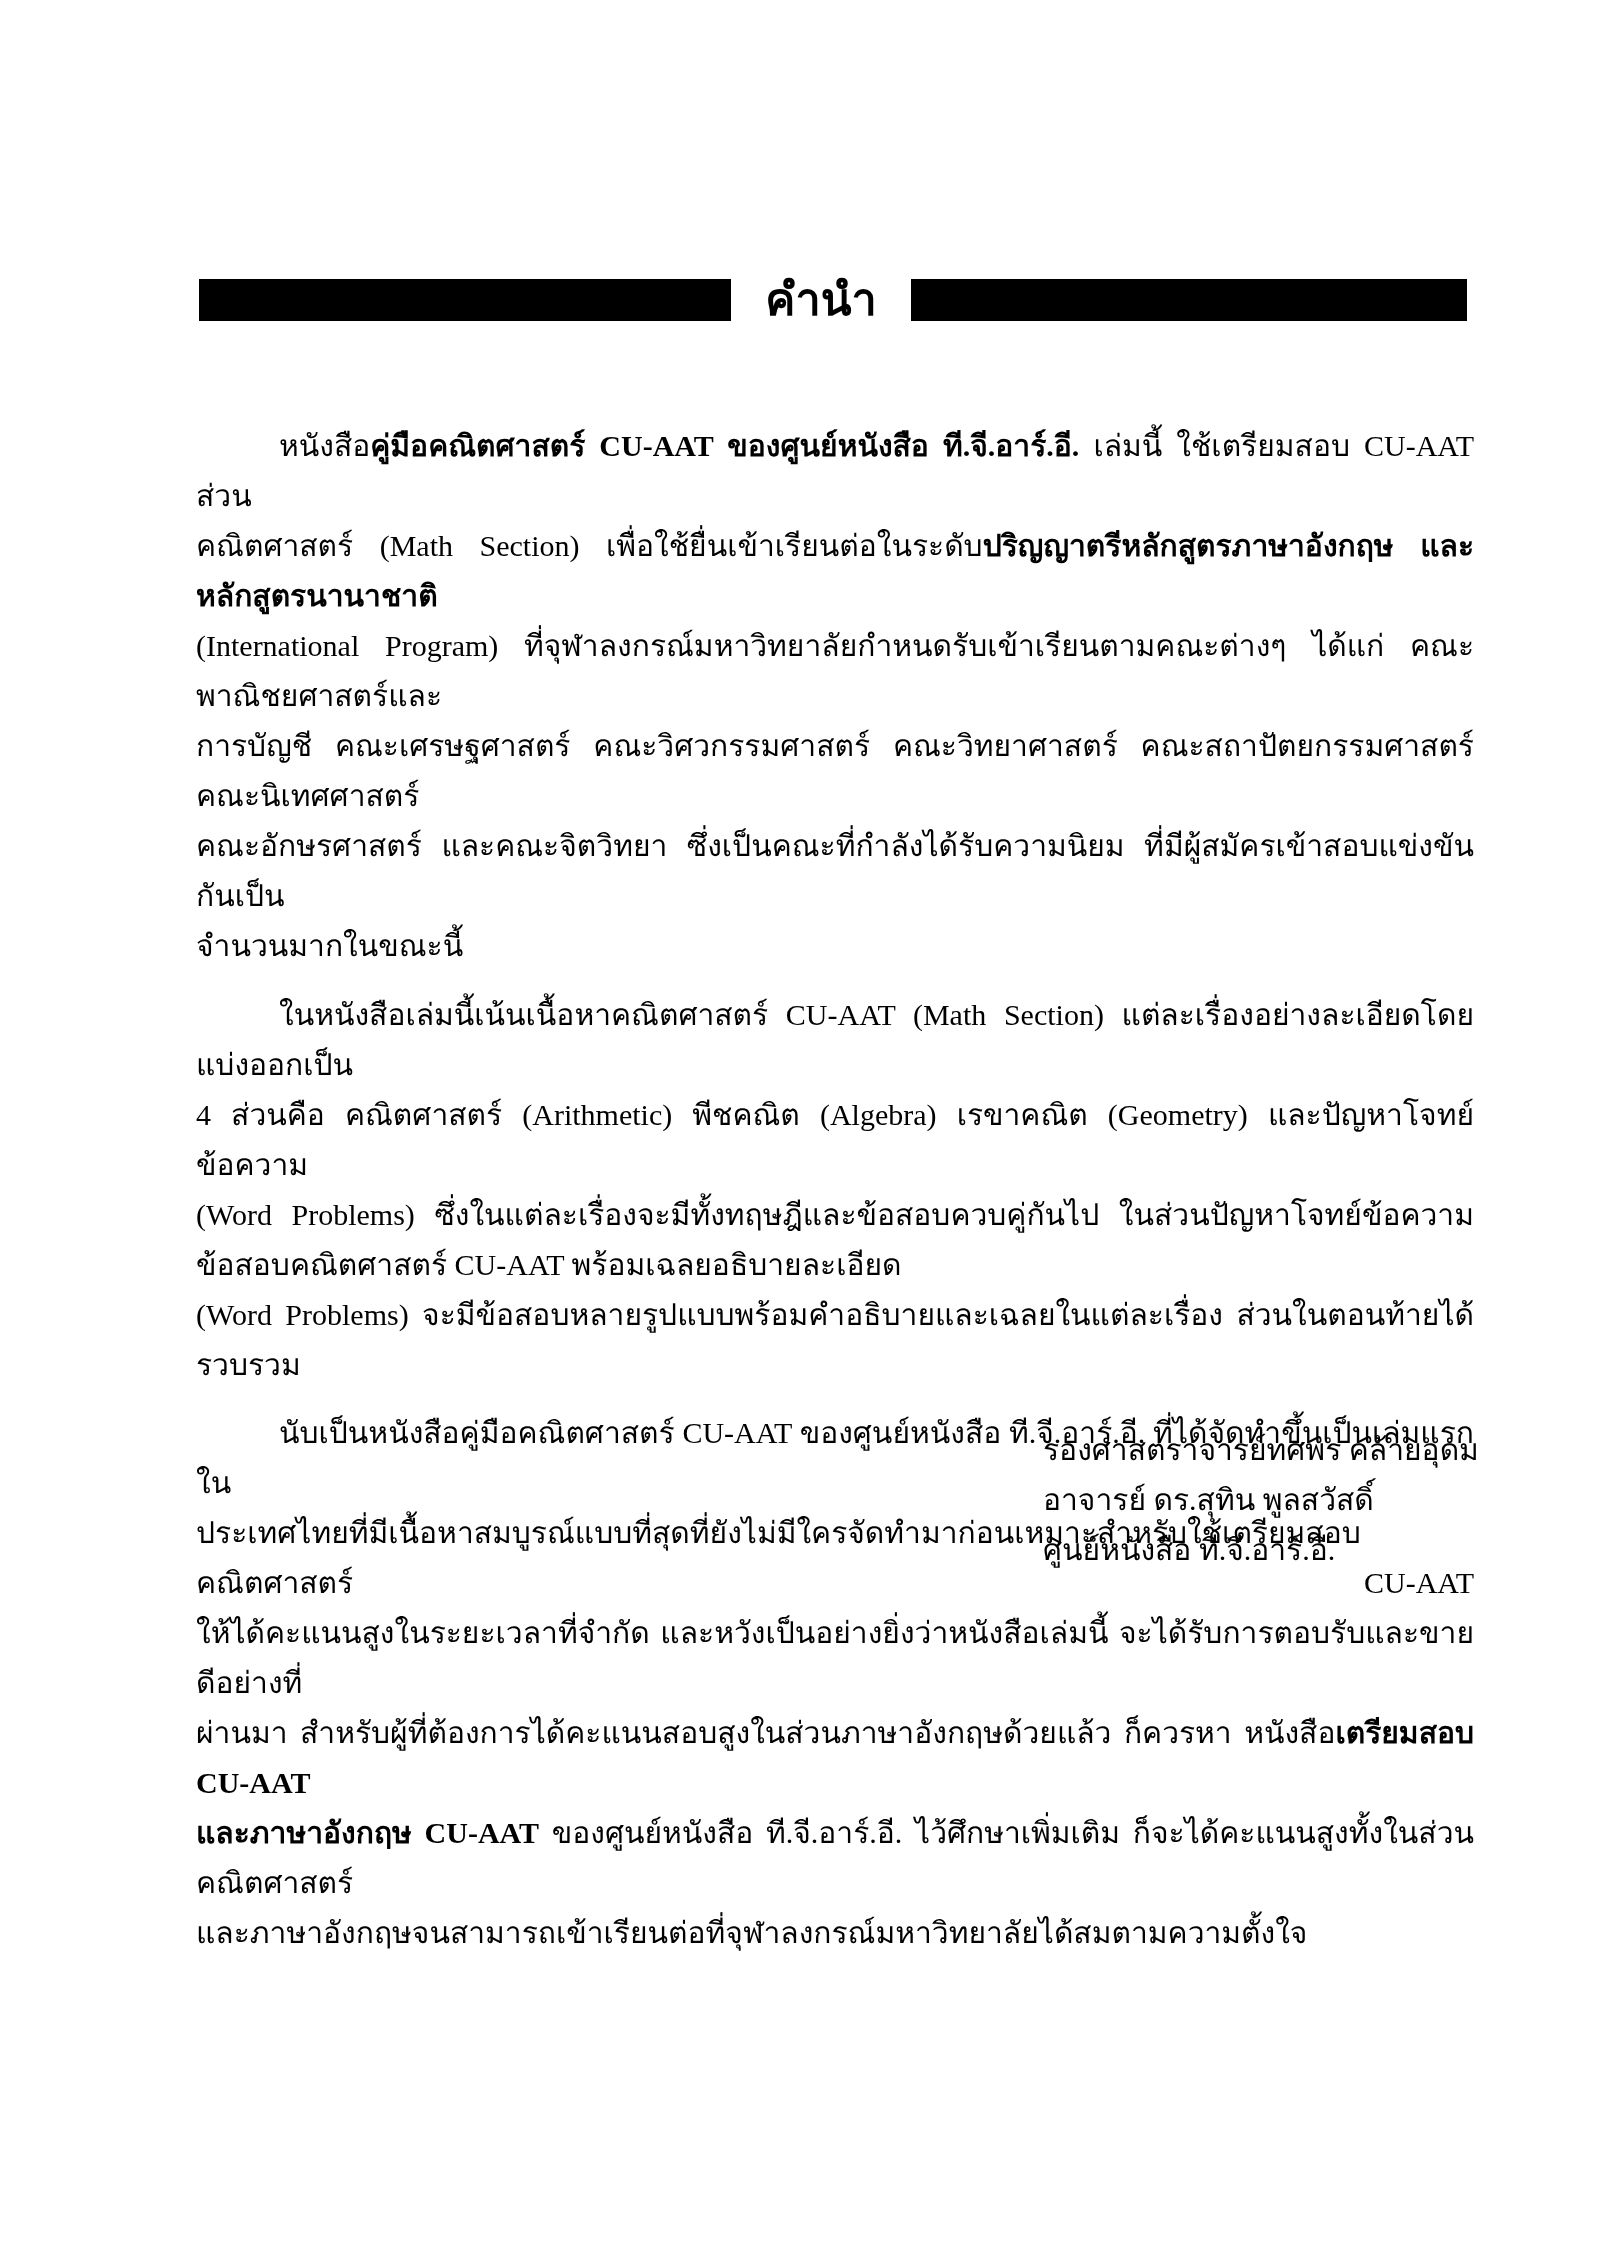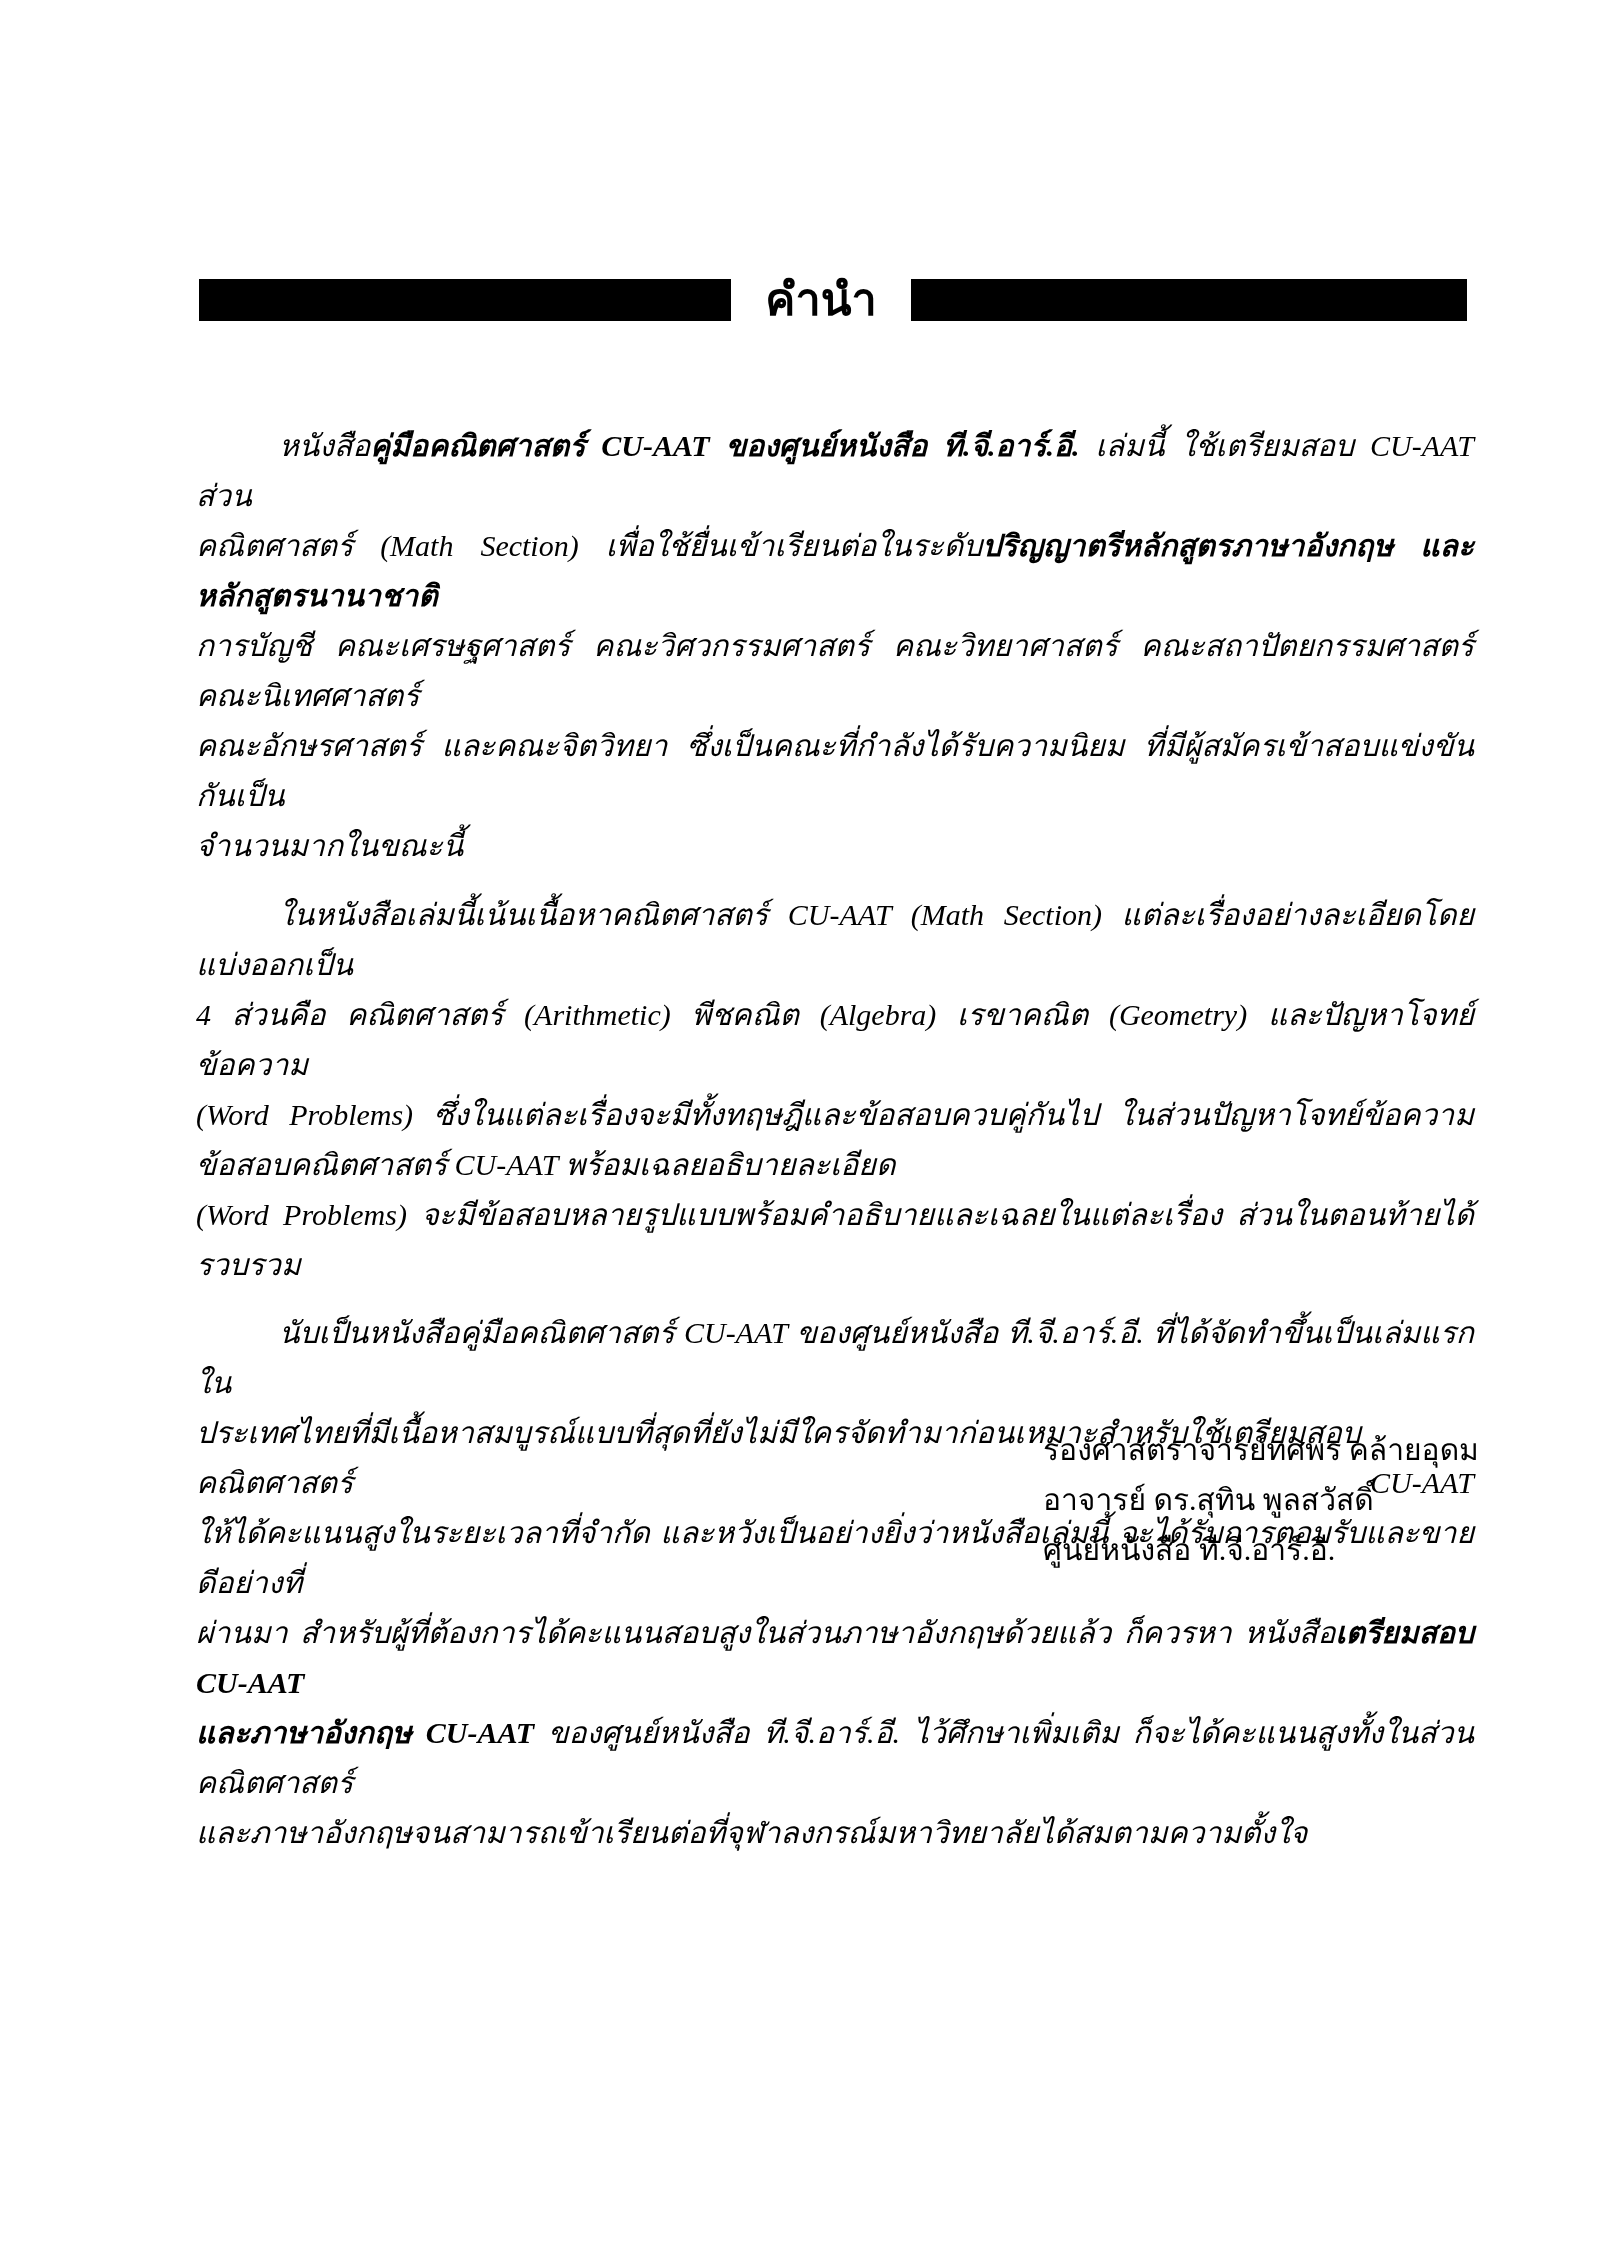--- a/index.html
+++ b/index.html
@@ -43,21 +43,21 @@
   }
   
   .body-text {
     position: absolute;
     left: 196px;
     top: 421px;
     width: 1278px;
     font-size: 30px;
     line-height: 50px;
   }
-  .paragraph { margin: 0 0 18.7px 0; font-style: italic; }
+  .paragraph { margin: 0 0 18.7px 0; }
   .t-line {
     text-align: justify;
     text-align-last: justify;
   }
   .t-line.last {
     text-align: center;
     text-align-last: left;
   }
   .t-line.ind { text-indent: 83px; }
   .t-line b { font-weight: bold; }
@@ -78,20 +78,21 @@
   <div class="header">
     <div class="bar bar-left"></div>
     <h1 class="title">คำนำ</h1>
     <div class="bar bar-right"></div>
   </div>
 
   <div class="body-text" id="body-text">
       <div class="paragraph">
         <div class="t-line ind"><span>หนังสือ</span><b>คู่มือคณิตศาสตร์ CU-AAT ของศูนย์หนังสือ ที.จี.อาร์.อี.</b><span> เล่มนี้ ใช้เตรียมสอบ CU-AAT ส่วน</span></div>
         <div class="t-line"><span>คณิตศาสตร์ (Math Section) เพื่อใช้ยื่นเข้าเรียนต่อในระดับ</span><b>ปริญญาตรีหลักสูตรภาษาอังกฤษ และหลักสูตรนานาชาติ</b></div>
+        <div class="t-line"><span>(International Program) ที่จุฬาลงกรณ์มหาวิทยาลัยกำหนดรับเข้าเรียนตามคณะต่างๆ ได้แก่ คณะพาณิชยศาสตร์และ</span></div>
         <div class="t-line"><span>การบัญชี คณะเศรษฐศาสตร์ คณะวิศวกรรมศาสตร์ คณะวิทยาศาสตร์ คณะสถาปัตยกรรมศาสตร์ คณะนิเทศศาสตร์</span></div>
         <div class="t-line"><span>คณะอักษรศาสตร์ และคณะจิตวิทยา ซึ่งเป็นคณะที่กำลังได้รับความนิยม ที่มีผู้สมัครเข้าสอบแข่งขันกันเป็น</span></div>
         <div class="t-line last"><span>จำนวนมากในขณะนี้</span></div>
       </div>
       <div class="paragraph">
         <div class="t-line ind"><span>ในหนังสือเล่มนี้เน้นเนื้อหาคณิตศาสตร์ CU-AAT (Math Section) แต่ละเรื่องอย่างละเอียดโดยแบ่งออกเป็น</span></div>
         <div class="t-line"><span>4 ส่วนคือ คณิตศาสตร์ (Arithmetic) พีชคณิต (Algebra) เรขาคณิต (Geometry) และปัญหาโจทย์ข้อความ</span></div>
         <div class="t-line"><span>(Word Problems) ซึ่งในแต่ละเรื่องจะมีทั้งทฤษฎีและข้อสอบควบคู่กันไป ในส่วนปัญหาโจทย์ข้อความ</span></div>
         <div class="t-line last"><span>ข้อสอบคณิตศาสตร์ CU-AAT พร้อมเฉลยอธิบายละเอียด</span></div>
         <div class="t-line"><span>(Word Problems) จะมีข้อสอบหลายรูปแบบพร้อมคำอธิบายและเฉลยในแต่ละเรื่อง ส่วนในตอนท้ายได้รวบรวม</span></div>

